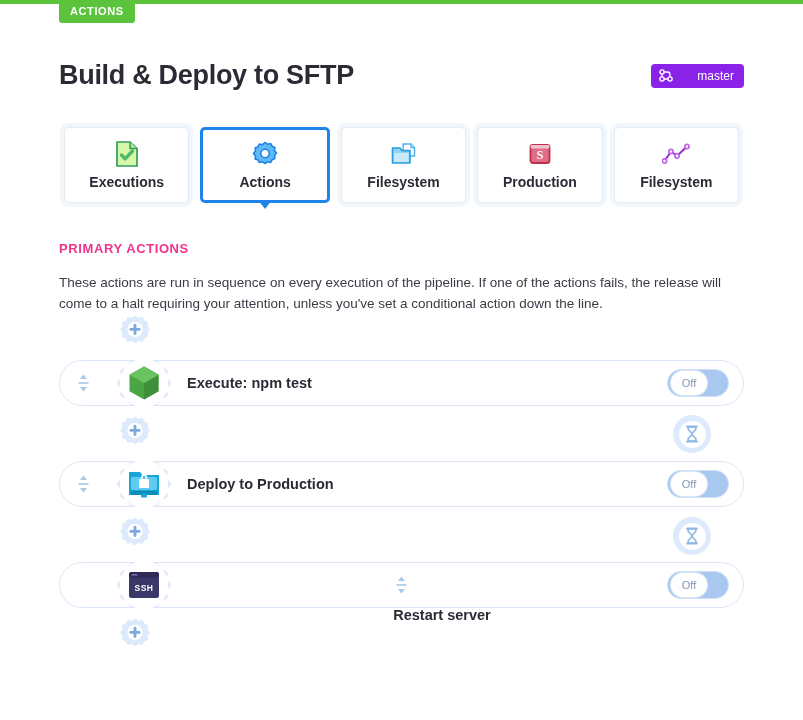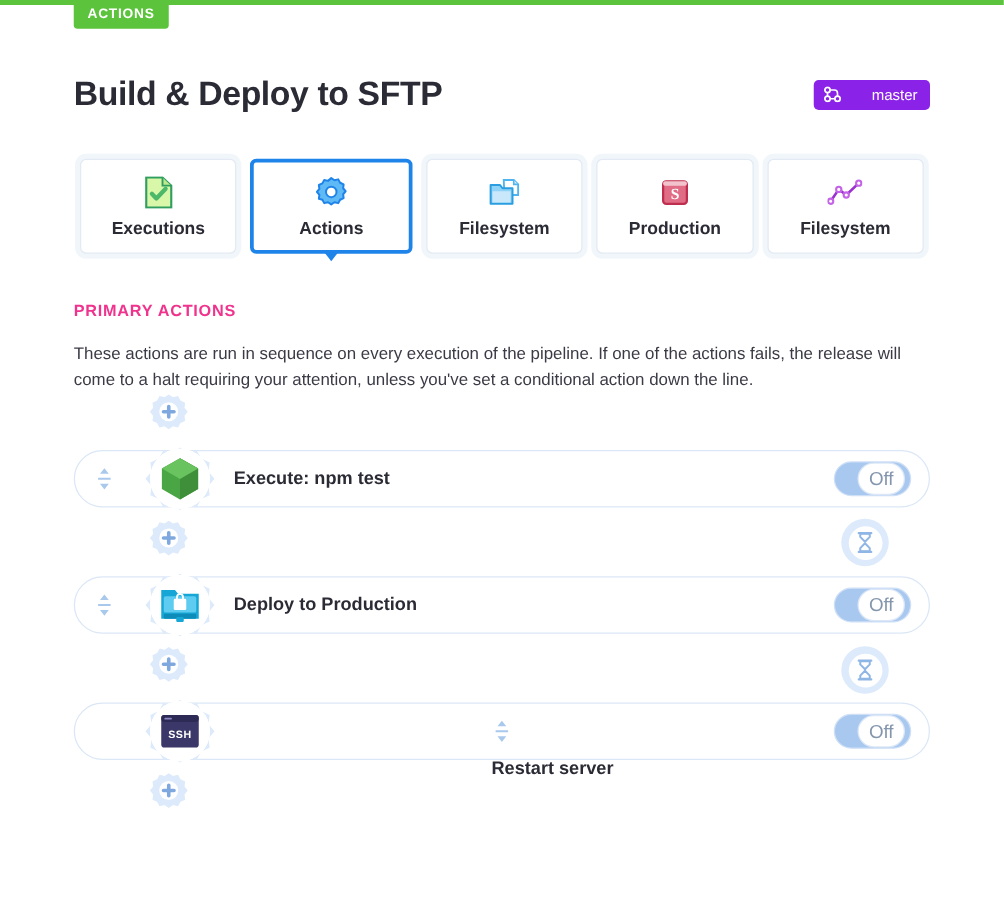--- a/index.html
+++ b/index.html
@@ -188,27 +188,27 @@
     border-radius: 14px;
     background: #a9c8f0;
     border: 1px solid #cfe0f6;
     display: flex;
     align-items: center;
     cursor: pointer;
   }
   .toggle-knob {
     width: 36px;
     height: 24px;
-    margin-left: 19px;
+    margin-left: 3px;
     border-radius: 12px;
     background: #ffffff;
     display: flex;
     align-items: center;
     justify-content: center;
-    font-size: 15px;
+    font-size: 11px;
     color: #8496ad;
     box-shadow: 0 0 0 1px #dbe7f6;
   }
 
   
   .action-icon {
     position: absolute;
     left: 52px;
     top: 50%;
     margin-top: -32px;

